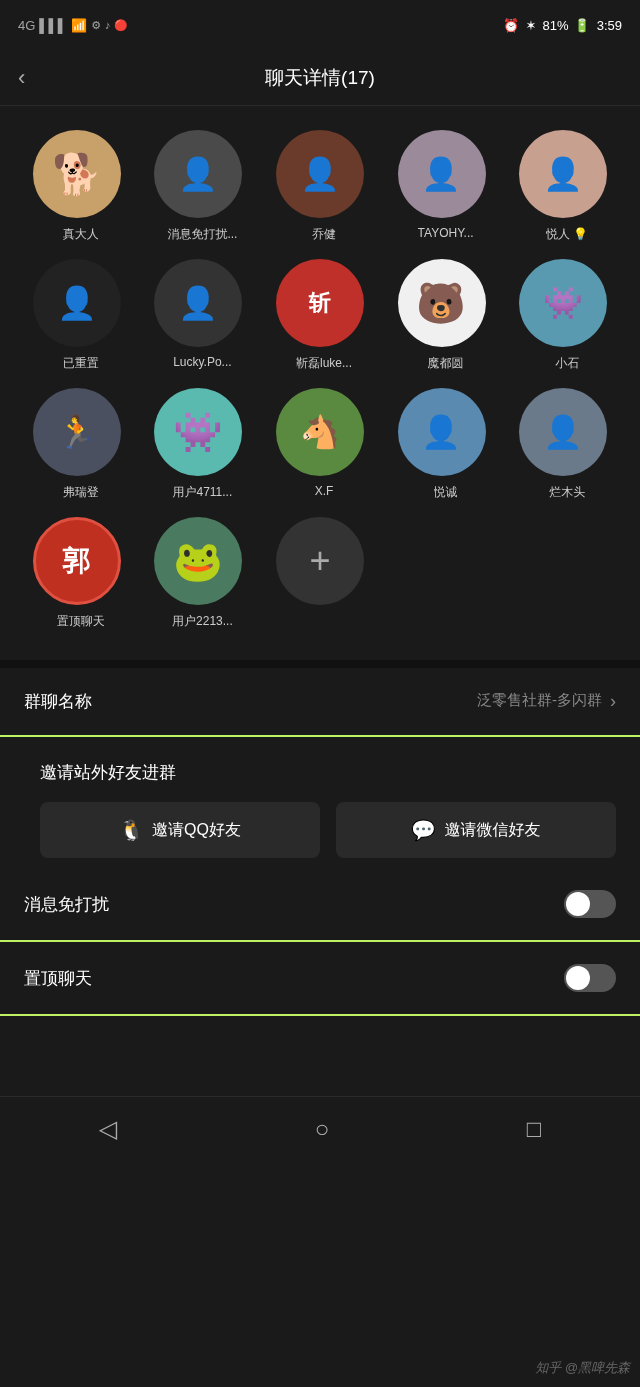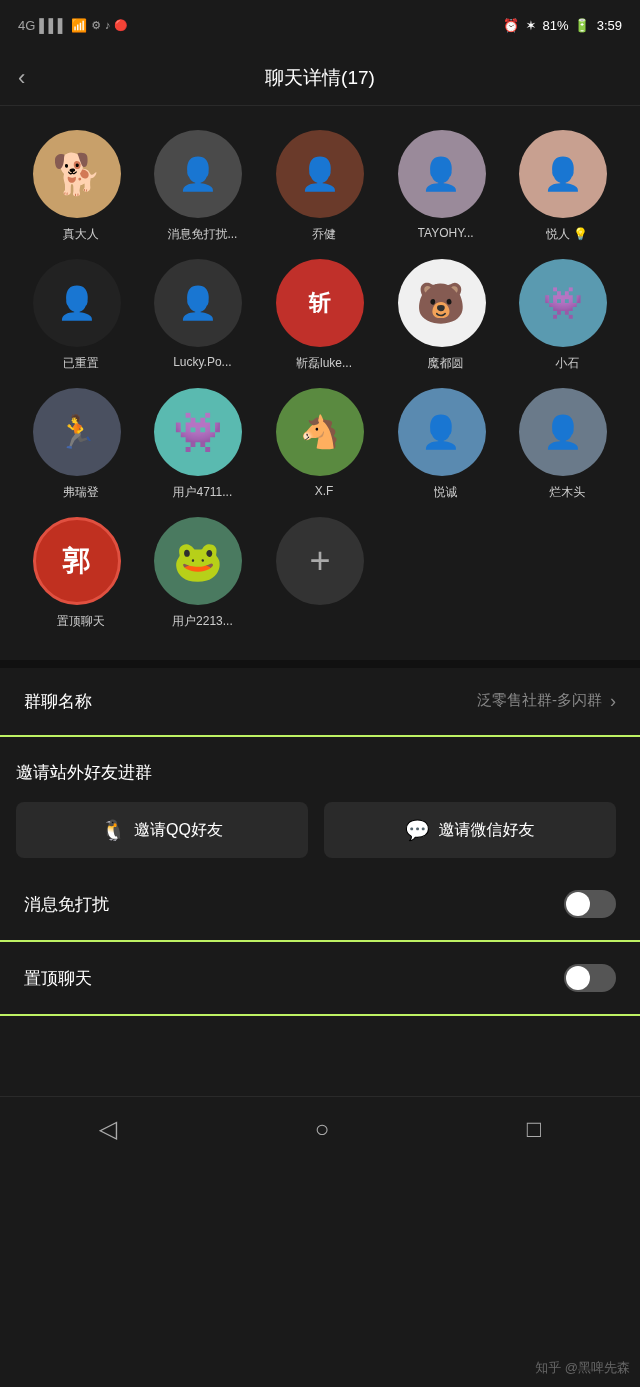--- a/index.html
+++ b/index.html
@@ -146,21 +146,21 @@
       color: #888;
       font-size: 15px;
     }
     .chevron {
       color: #888;
       font-size: 18px;
     }
 
     
     .invite-section {
-      padding: 24px 24px 10px 16px;
+      padding: 24px 24px 10px 40px;
       background: #1a1a1a;
     }
     .invite-title {
       font-size: 17px;
       color: #fff;
       margin-bottom: 18px;
     }
     .invite-buttons {
       display: flex;
       gap: 16px;
@@ -220,20 +220,21 @@
       cursor: pointer;
     }
 
     
     .watermark {
       position: fixed;
       bottom: 10px;
       right: 10px;
       font-size: 13px;
       color: #666;
+      font-style: italic;
     }
 
     
     .text-avatar {
       width: 88px;
       height: 88px;
       border-radius: 50%;
       display: flex;
       align-items: center;
       justify-content: center;

